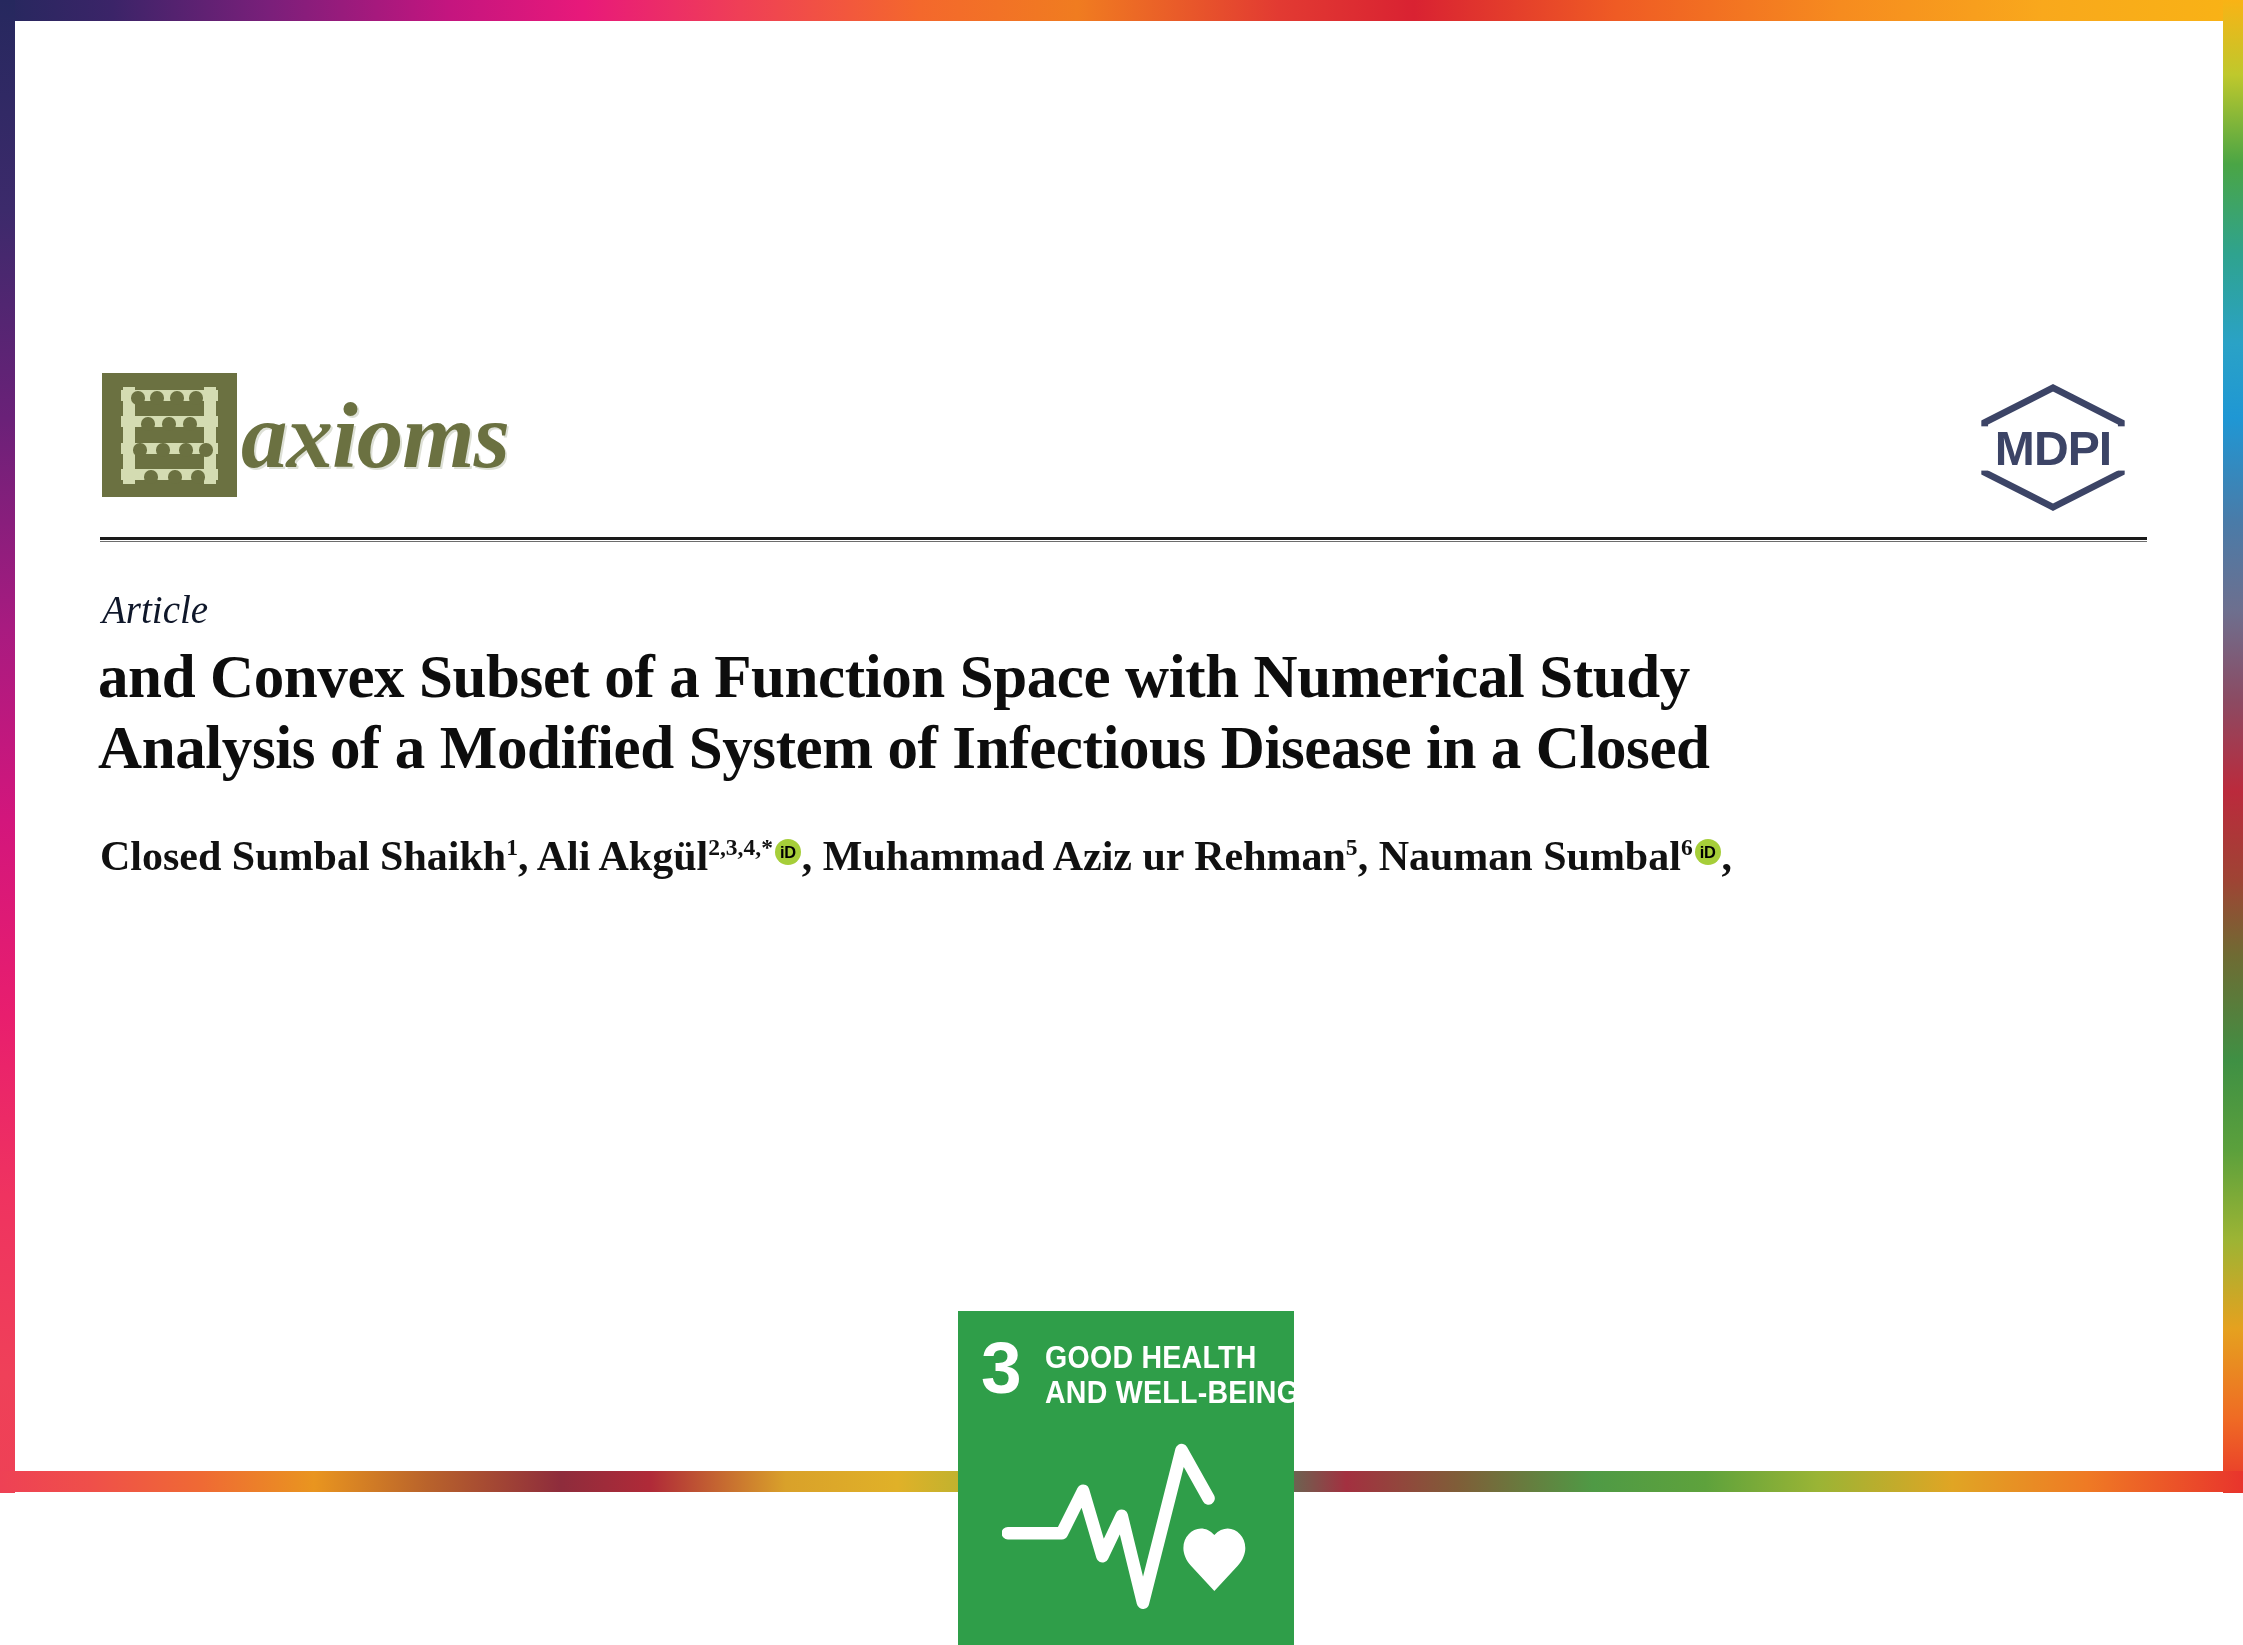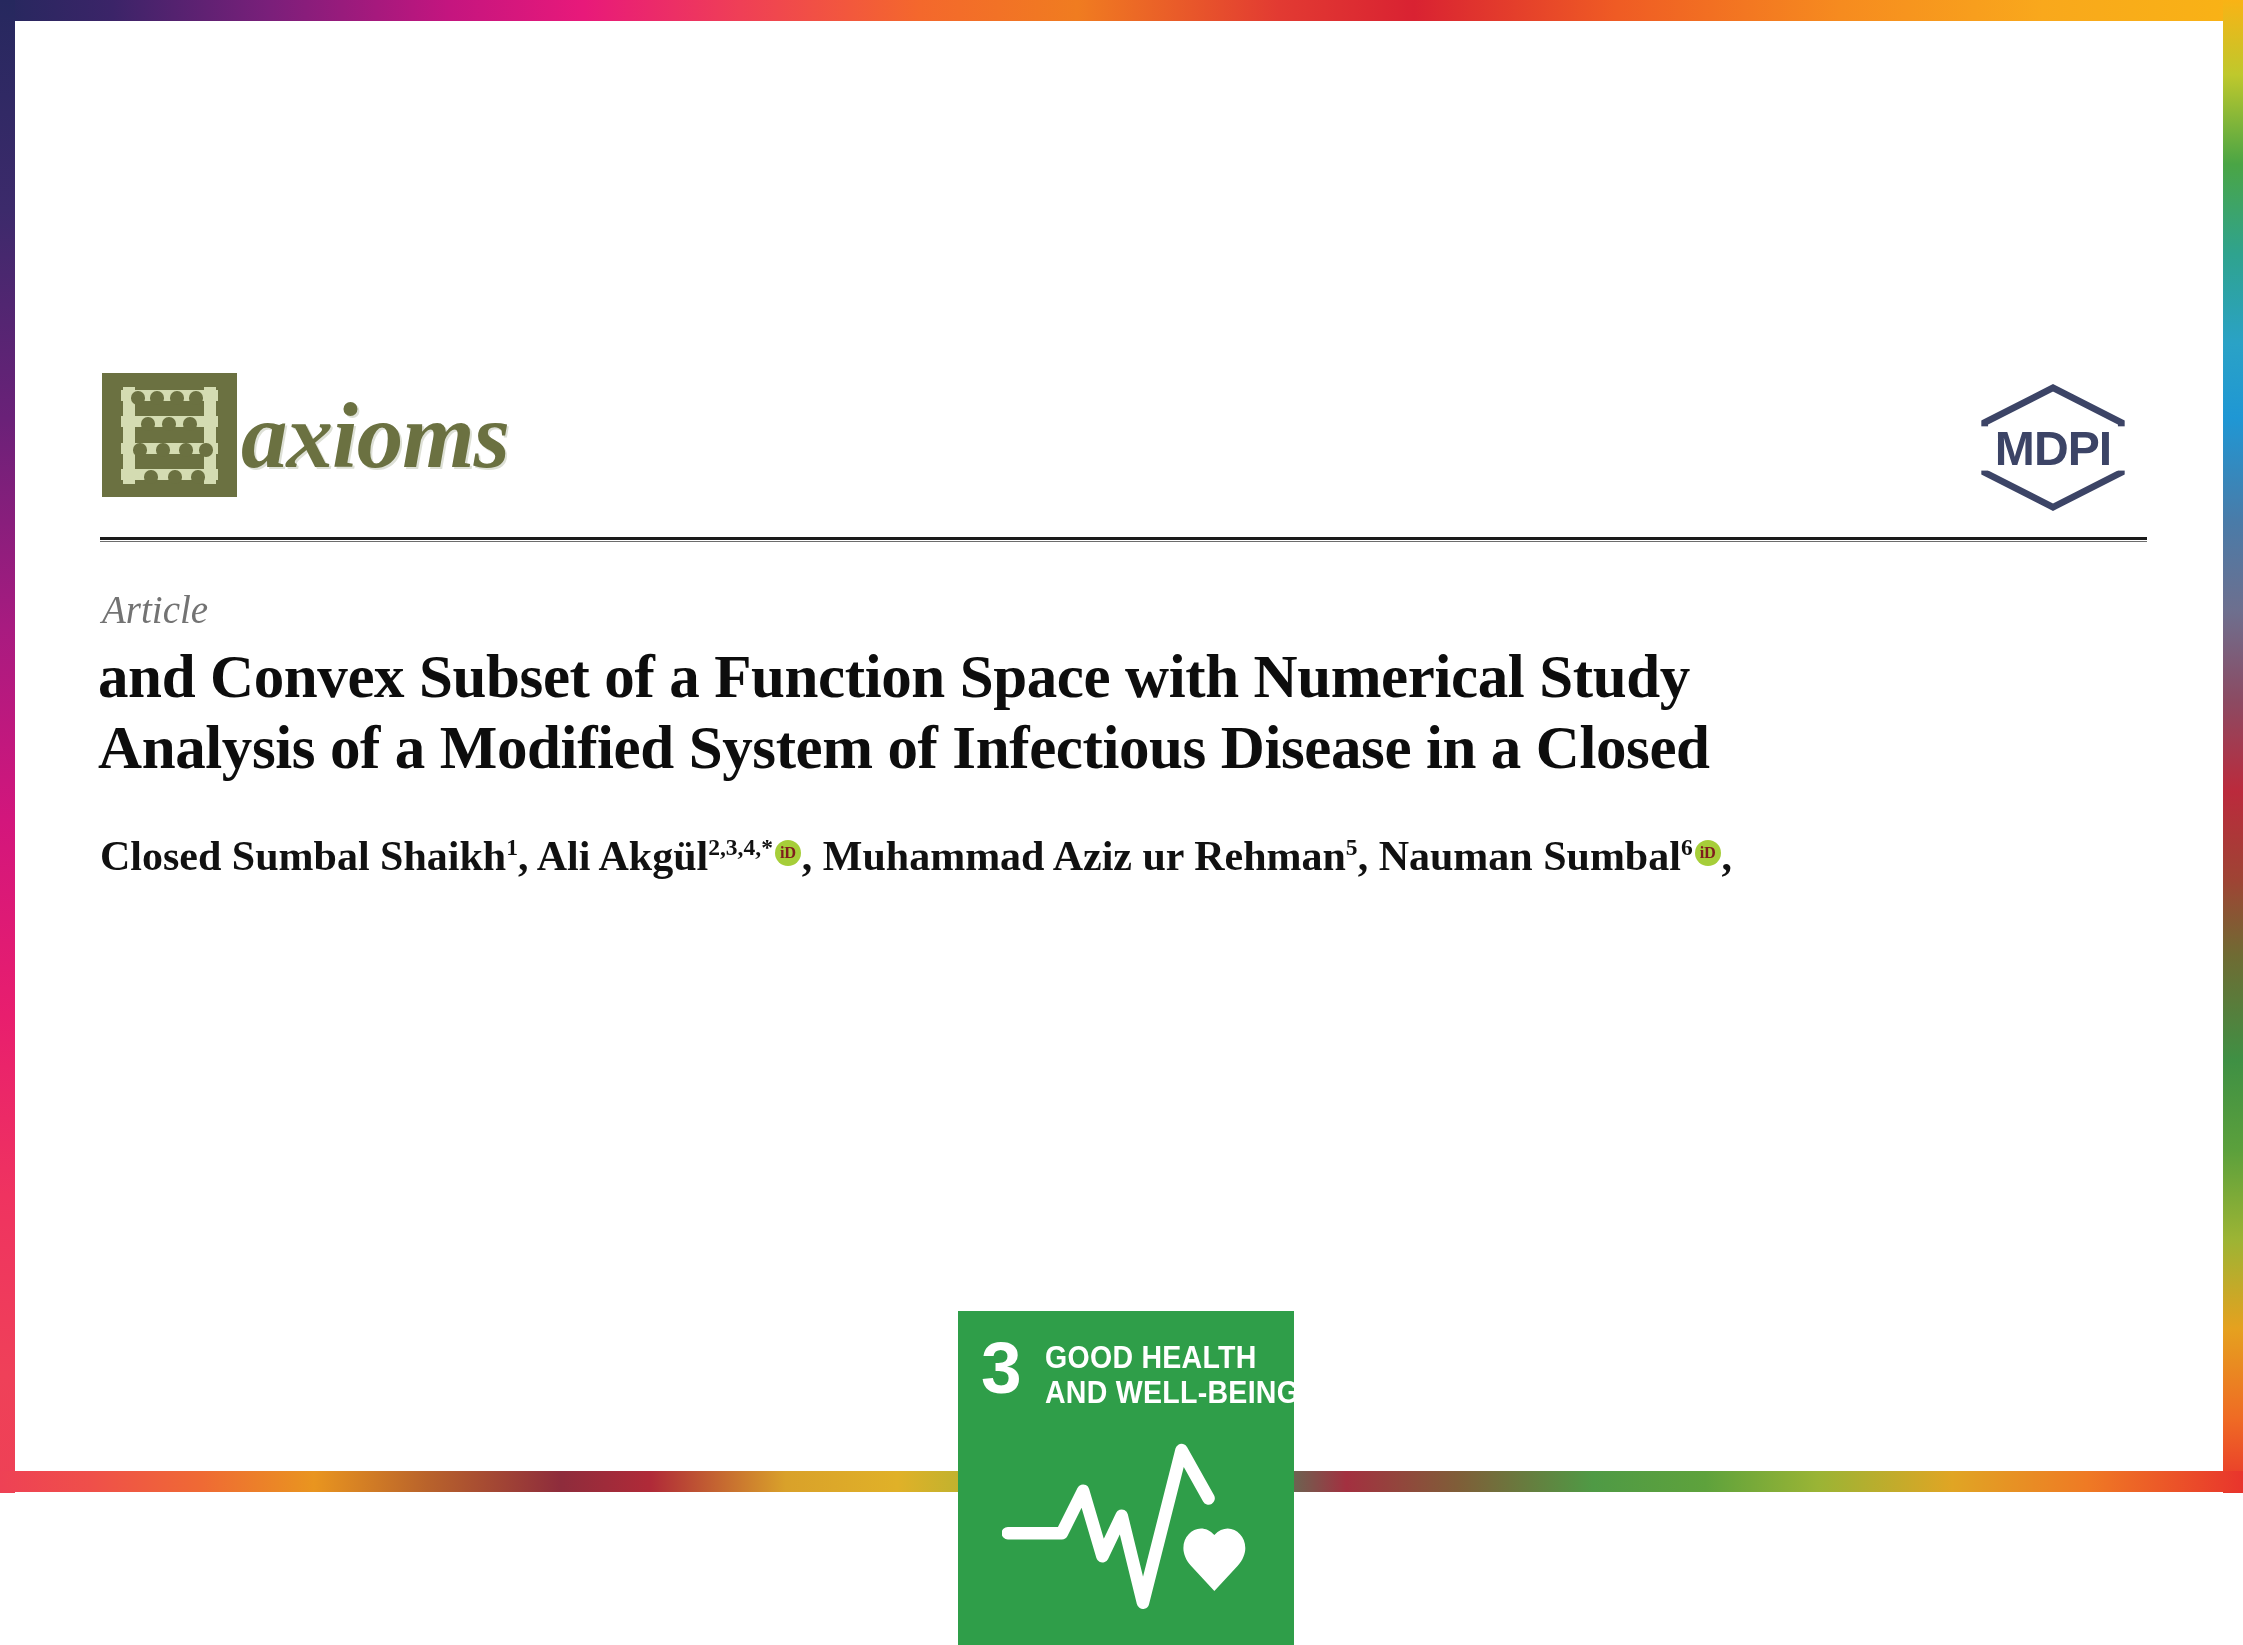--- a/index.html
+++ b/index.html
@@ -110,21 +110,21 @@
     width: 100%; height: 1px; background: #6d6d6d;
   }
 
   
   #article-kicker {
     position: absolute;
     left: 102px; top: 587px;
     font-family: "Liberation Serif", serif;
     font-style: italic;
     font-size: 39px;
-    color: #737373;
+    color: #0f172a;
   }
 
   #article-title {
     position: absolute;
     left: 98px; top: 641px;
     width: 2057px;
     font-family: "Liberation Serif", serif;
     font-weight: 700;
     font-size: 61px;
     line-height: 1.17;
@@ -147,22 +147,22 @@
   #author-list sup {
     font-size: 0.56em;
     vertical-align: super;
     font-weight: 700;
   }
   .orcid-icon {
     display: inline-block;
     width: 26px; height: 26px;
     border-radius: 50%;
     background: #a6ce39;
-    color: #7f1d1d;
-    font-family: Liberation Serif, serif;
+    color: #000000;
+    font-family: Liberation Sans, sans-serif;
     font-weight: 700;
     font-size: 16.4px;
     line-height: 26px;
     text-align: center;
     vertical-align: 11.6px;
     margin: 0 1px 0 1.9px;
     letter-spacing: -0.5px;
   }
 
   

